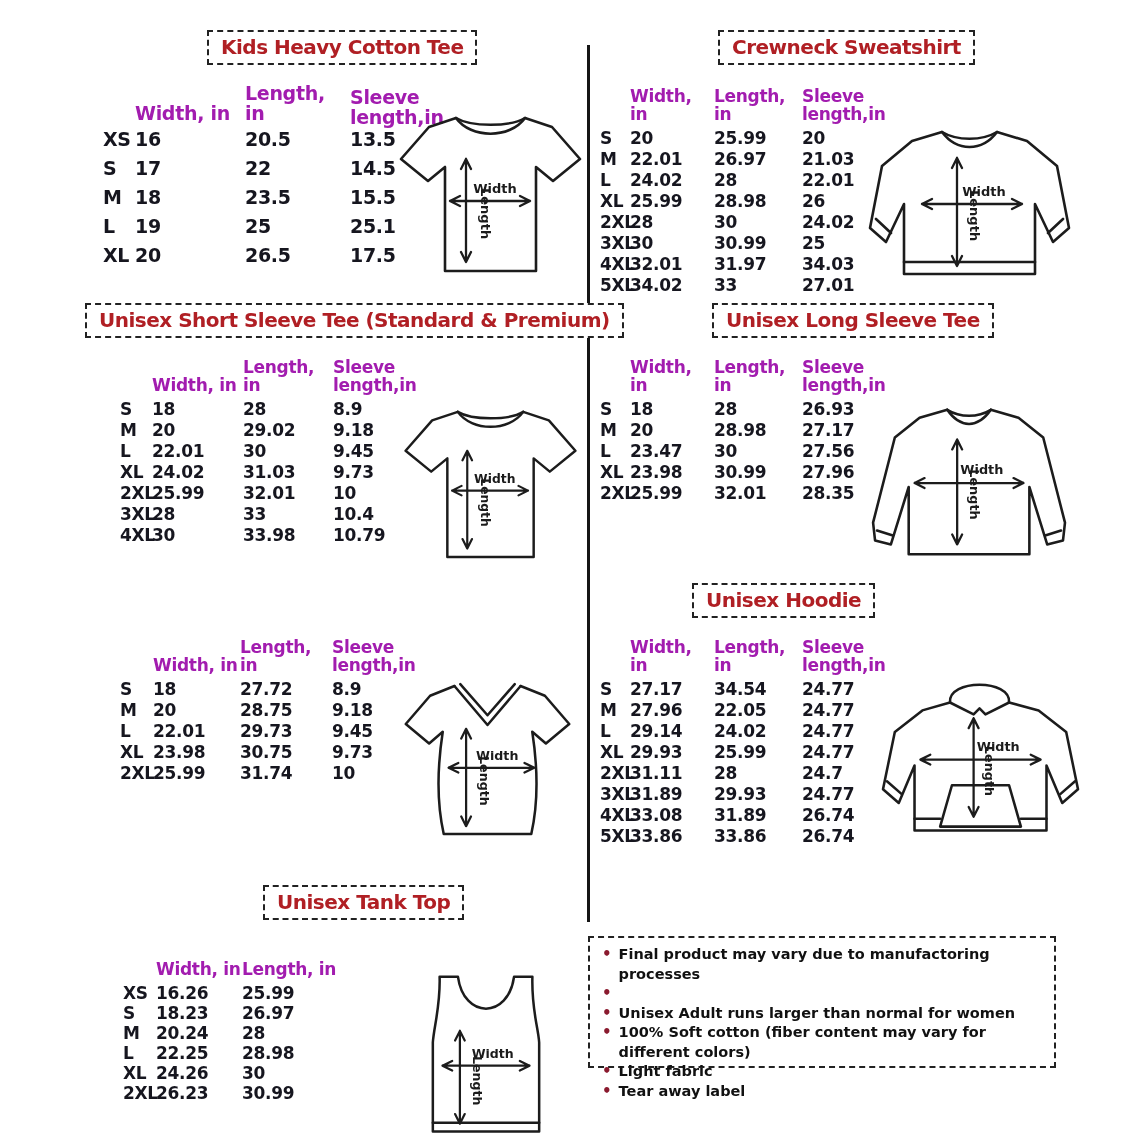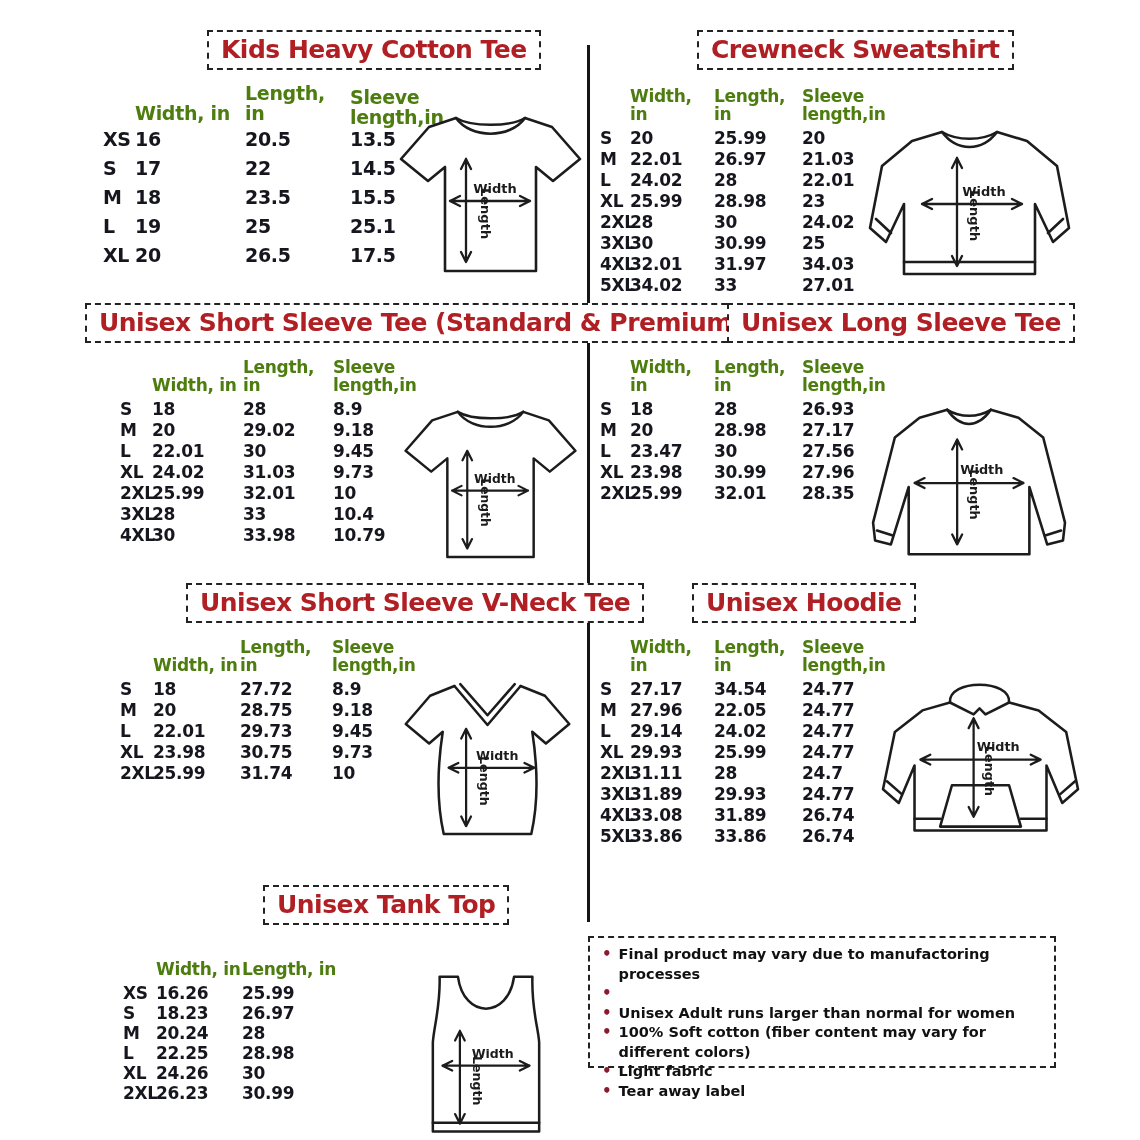--- a/index.html
+++ b/index.html
@@ -2,25 +2,25 @@
 <html><head>
 <meta charset="utf-8">
 <style>
   html,body{margin:0;padding:0;background:#ffffff;}
   *{box-sizing:border-box;}
   .page{position:relative;width:1140px;height:1140px;background:#ffffff;overflow:hidden;
         font-family:"DejaVu Sans",sans-serif;color:#16161f;}
   .divider{position:absolute;left:587px;top:45px;width:3px;height:877px;background:#161616;}
   .sec{position:absolute;}
   .title-box{position:absolute;border:2px dashed #222;padding:3px 12px 4px 12px;
-             color:#b01f24;font-weight:bold;font-size:25px;letter-spacing:-0.5px;
+             color:#b01f24;font-weight:bold;font-size:20px;letter-spacing:-0.5px;
              white-space:nowrap;background:#fff;}
   .tbl{position:absolute;display:grid;align-content:start;}
   .cell{white-space:pre-line;letter-spacing:-0.3px;}
-  .th{color:#4d7c0f;font-weight:bold;height:46px;display:flex;align-items:flex-end;
+  .th{color:#a21caf;font-weight:bold;height:46px;display:flex;align-items:flex-end;
       padding-bottom:4px;line-height:1.05;}
   .th.wrap{text-align:left;display:block;padding-top:6px;}
   .corner{height:46px;}
   .size{font-weight:bold;height:var(--rh);}
   .td{font-weight:bold;height:var(--rh);}
   .garment{position:absolute;}
   .outl{stroke:#1c1c1c;stroke-width:2.6;fill:none;stroke-linecap:round;stroke-linejoin:round;}
   .ar{stroke:#1c1c1c;stroke-width:2.3;fill:none;stroke-linecap:round;stroke-linejoin:round;}
   .lbl{font-family:"DejaVu Sans",sans-serif;font-size:13px;font-weight:600;fill:#1c1c1c;}
   .notes{position:absolute;left:588px;top:936px;width:468px;height:132px;
@@ -71,21 +71,21 @@
       <path class="outl" d="M63 14 C78 23 117 23 132 14"></path>
       <path class="outl" d="M63 14 C78 35 117 35 132 14"></path>
       <path class="ar" d="M57 97 L137 97 M57 97 l10 -5 M57 97 l10 5 M137 97 l-10 -5 M137 97 l-10 5"></path>
       <path class="ar" d="M73 55 L73 158 M73 55 l-5 10 M73 55 l5 10 M73 158 l-5 -10 M73 158 l5 -10"></path>
       <text class="lbl" x="102" y="89" text-anchor="middle">Width</text>
       <text class="lbl" x="88" y="84" transform="rotate(90 88 84)">Length</text>
     </svg>
   </section>
 
   <section class="sec" style="left:598px;top:30px;width:540px;height:268px;">
-    <div class="title-box" style="left:99px;top:0;">
+    <div class="title-box" style="left:120px;top:0;">
       <span>Crewneck Sweatshirt</span>
     </div>
     <div class="tbl" style="left: 2px; top: 52px; --rh: 21px; font-size: 17px; grid-template-columns: 30px 84px 88px 80px;">
         <span class="cell corner"></span>
         <span class="cell th">Width, in</span>
         <span class="cell th">Length, in</span>
         <span class="cell th wrap">Sleeve
 length,in</span>
         <span class="cell size">S</span>
         <span class="cell td">20</span>
@@ -95,21 +95,21 @@
         <span class="cell td">22.01</span>
         <span class="cell td">26.97</span>
         <span class="cell td">21.03</span>
         <span class="cell size">L</span>
         <span class="cell td">24.02</span>
         <span class="cell td">28</span>
         <span class="cell td">22.01</span>
         <span class="cell size">XL</span>
         <span class="cell td">25.99</span>
         <span class="cell td">28.98</span>
-        <span class="cell td">23</span>
+        <span class="cell td">26</span>
         <span class="cell size">2XL</span>
         <span class="cell td">28</span>
         <span class="cell td">30</span>
         <span class="cell td">24.02</span>
         <span class="cell size">3XL</span>
         <span class="cell td">30</span>
         <span class="cell td">30.99</span>
         <span class="cell td">25</span>
         <span class="cell size">4XL</span>
         <span class="cell td">32.01</span>
@@ -177,21 +177,21 @@
       <path class="outl" d="M63 14 C78 23 117 23 132 14"></path>
       <path class="outl" d="M63 14 C78 35 117 35 132 14"></path>
       <path class="ar" d="M57 97 L137 97 M57 97 l10 -5 M57 97 l10 5 M137 97 l-10 -5 M137 97 l-10 5"></path>
       <path class="ar" d="M73 55 L73 158 M73 55 l-5 10 M73 55 l5 10 M73 158 l-5 -10 M73 158 l5 -10"></path>
       <text class="lbl" x="102" y="89" text-anchor="middle">Width</text>
       <text class="lbl" x="88" y="84" transform="rotate(90 88 84)">Length</text>
     </svg>
   </section>
 
   <section class="sec" style="left:598px;top:303px;width:540px;height:278px;">
-    <div class="title-box" style="left:129px;top:0;text-align:right;">
+    <div class="title-box" style="left:114px;top:0;text-align:right;">
       <span>Unisex Long Sleeve Tee</span>
     </div>
     <div class="tbl" style="left: 2px; top: 50px; --rh: 21px; font-size: 17px; grid-template-columns: 30px 84px 88px 80px;">
         <span class="cell corner"></span>
         <span class="cell th">Width, in</span>
         <span class="cell th">Length, in</span>
         <span class="cell th wrap">Sleeve
 length,in</span>
         <span class="cell size">S</span>
         <span class="cell td">18</span>
@@ -220,23 +220,20 @@
       <path class="outl" d="M85 14 C98 33 116 33 129 14"></path>
       <path class="outl" d="M14 136 L30 141 M200 136 L184 141"></path>
       <path class="ar" d="M52 88 L162 88 M52 88 l10 -5 M52 88 l10 5 M162 88 l-10 -5 M162 88 l-10 5"></path>
       <path class="ar" d="M95 44 L95 150 M95 44 l-5 10 M95 44 l5 10 M95 150 l-5 -10 M95 150 l5 -10"></path>
       <text class="lbl" x="120" y="79" text-anchor="middle">Width</text>
       <text class="lbl" x="108" y="74" transform="rotate(90 108 74)">Length</text>
     </svg>
   </section>
 
   <section class="sec" style="left:95px;top:583px;width:492px;height:272px;">
-    <div class="title-box" style="left:91px;top:0;">
-      <span>Unisex Short Sleeve V-Neck Tee</span>
-    </div>
     <div class="tbl" style="left: 25px; top: 50px; --rh: 21px; font-size: 17px; grid-template-columns: 33px 87px 92px 80px;">
         <span class="cell corner"></span>
         <span class="cell th">Width, in</span>
         <span class="cell th">Length, in</span>
         <span class="cell th wrap">Sleeve
 length,in</span>
         <span class="cell size">S</span>
         <span class="cell td">18</span>
         <span class="cell td">27.72</span>
         <span class="cell td">8.9</span>

